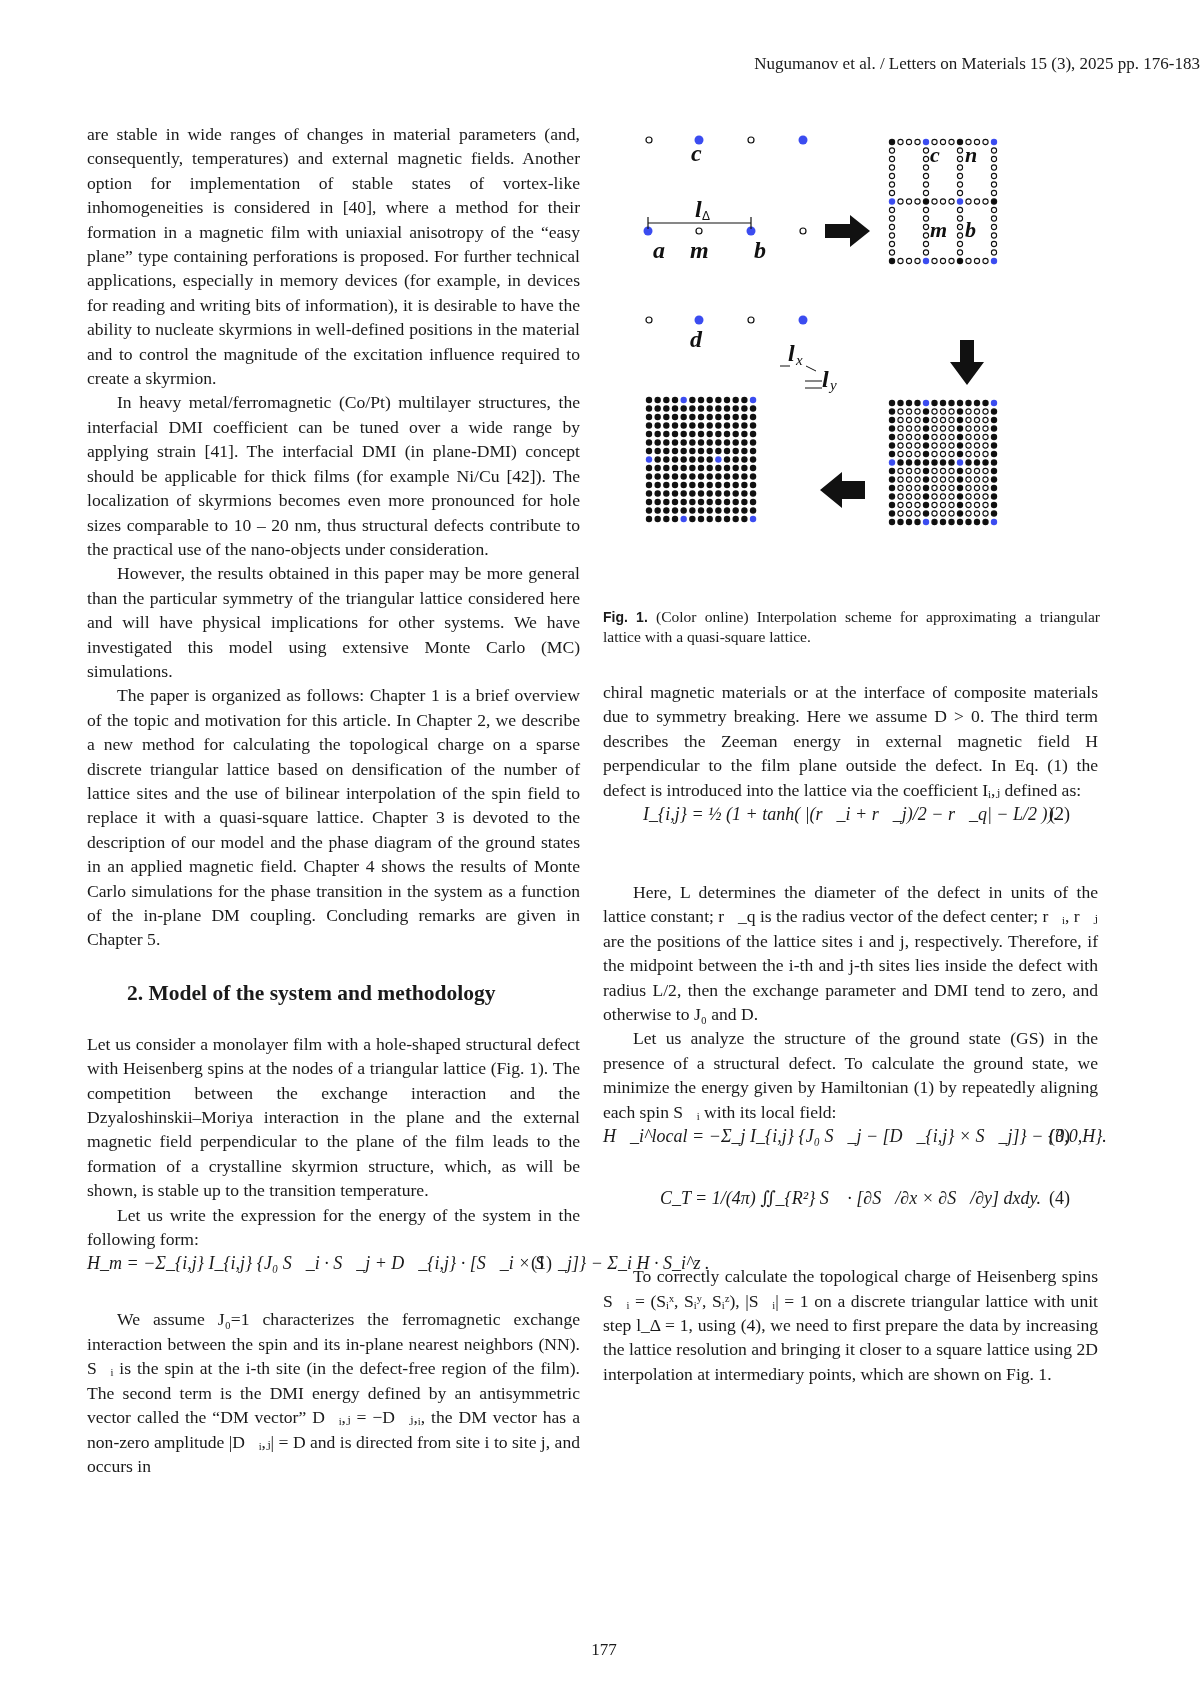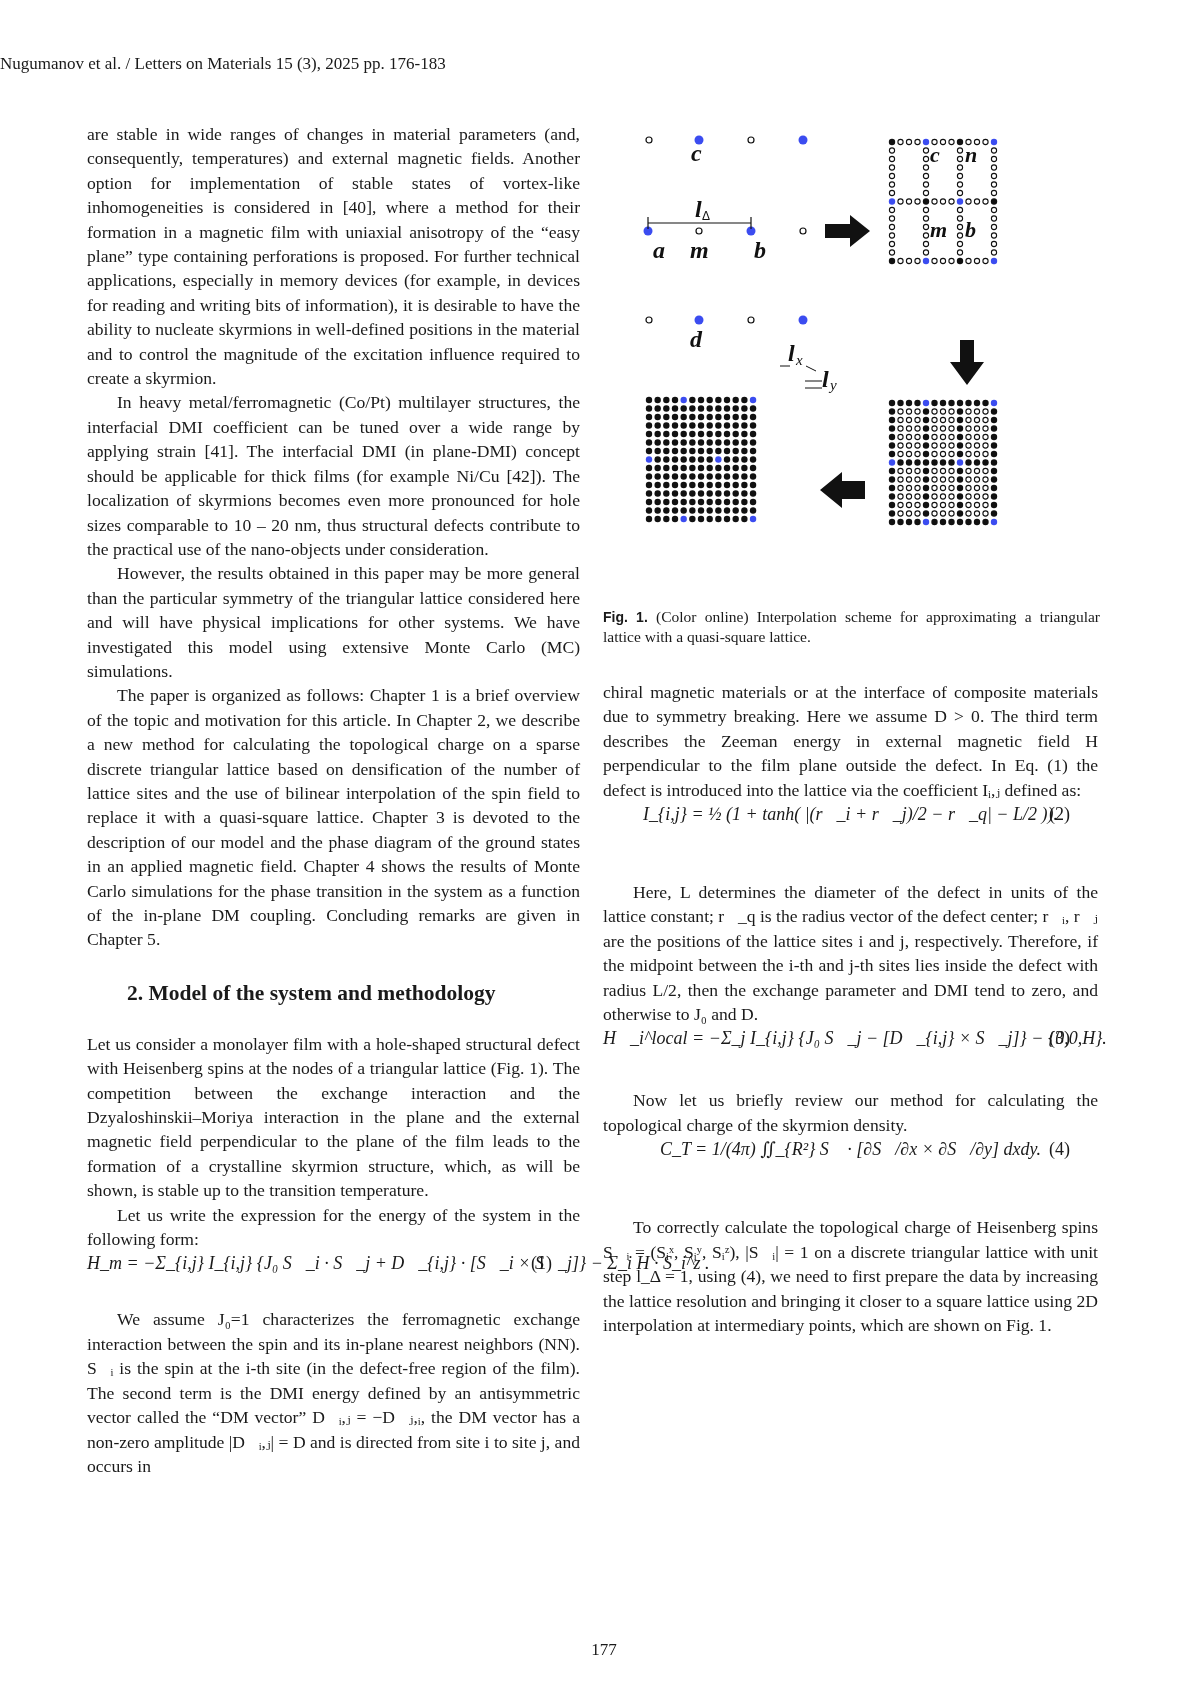--- a/index.html
+++ b/index.html
@@ -1,17 +1,17 @@
 <!DOCTYPE html>
 <html><head>
 <meta charset="utf-8">
 <style>
   html, body { margin: 0; padding: 0; background: #ffffff; }
   body { width: 1200px; height: 1697px; position: relative; font-family: "Liberation Serif", "DejaVu Serif", serif; color: #1a1a1a; overflow: hidden; }
-  .running-head { position: absolute; top: 54px; left: 0; width: 1200px; text-align: left; font-size: 17px; }
+  .running-head { position: absolute; top: 54px; left: 0; width: 1200px; text-align: right; font-size: 17px; }
   .col { position: absolute; font-size: 17.6px; line-height: 24.4px; text-align: justify; }
   .col-left { left: 87px; top: 122px; width: 493px; }
   .col-right { left: 603px; width: 495px; }
   p { margin: 0; }
   p.ind { text-indent: 30px; }
   .heading { font-weight: bold; font-size: 21.5px; text-align: left; margin: 28px 0 26px 40px; line-height: 26px; }
   .eq { position: relative; height: 56px; display: flex; font-style: italic; font-size: 18px; white-space: nowrap; }
   .eq .expr { flex: 1; text-align: center; }
   .eq .num { font-style: normal; position: absolute; right: 28px; }
   .caption { font-size: 15.5px; line-height: 20px; text-align: justify; }
@@ -580,25 +580,25 @@
   </div>
 </div>
 
 <div class="col col-right" style="top:680px;">
   <p>chiral magnetic materials or at the interface of composite materials due to symmetry breaking. Here we assume D &gt; 0. The third term describes the Zeeman energy in external magnetic field H perpendicular to the film plane outside the defect. In Eq. (1) the defect is introduced into the lattice via the coefficient Iᵢ,ⱼ defined as:</p>
   <div class="eq" style="height:78px;">
     <span class="expr">I_{i,j} = ½ (1 + tanh( |(r⃗_i + r⃗_j)/2 − r⃗_q| − L/2 )).</span>
     <span class="num">(2)</span>
   </div>
   <p class="ind">Here, L determines the diameter of the defect in units of the lattice constant; r⃗_q is the radius vector of the defect center; r⃗ᵢ, r⃗ⱼ are the positions of the lattice sites i and j, respectively. Therefore, if the midpoint between the i-th and j-th sites lies inside the defect with radius L/2, then the exchange parameter and DMI tend to zero, and otherwise to J₀ and D.</p>
+  <p class="ind">Let us analyze the structure of the ground state (GS) in the presence of a structural defect. To calculate the ground state, we minimize the energy given by Hamiltonian (1) by repeatedly aligning each spin S⃗ᵢ with its local field:</p>
   <div class="eq" style="height:62px;">
     <span class="expr">H⃗_i^local = −Σ_j I_{i,j} {J₀ S⃗_j − [D⃗_{i,j} × S⃗_j]} − {0,0,H}.</span>
     <span class="num">(3)</span>
   </div>
-  <p class="ind">Now let us briefly review our method for calculating the topological charge of the skyrmion density.</p>
   <div class="eq" style="height:78px;">
     <span class="expr">C_T = 1/(4π) ∬_{R²} S⃗ · [∂S⃗/∂x × ∂S⃗/∂y] dxdy.</span>
     <span class="num">(4)</span>
   </div>
   <p class="ind">To correctly calculate the topological charge of Heisenberg spins S⃗ᵢ = (Sᵢˣ, Sᵢʸ, Sᵢᶻ), |S⃗ᵢ| = 1 on a discrete triangular lattice with unit step l_Δ = 1, using (4), we need to first prepare the data by increasing the lattice resolution and bringing it closer to a square lattice using 2D interpolation at intermediary points, which are shown on Fig. 1.</p>
 </div>
 
 <div class="page-num">177</div>
 
 </body></html>

